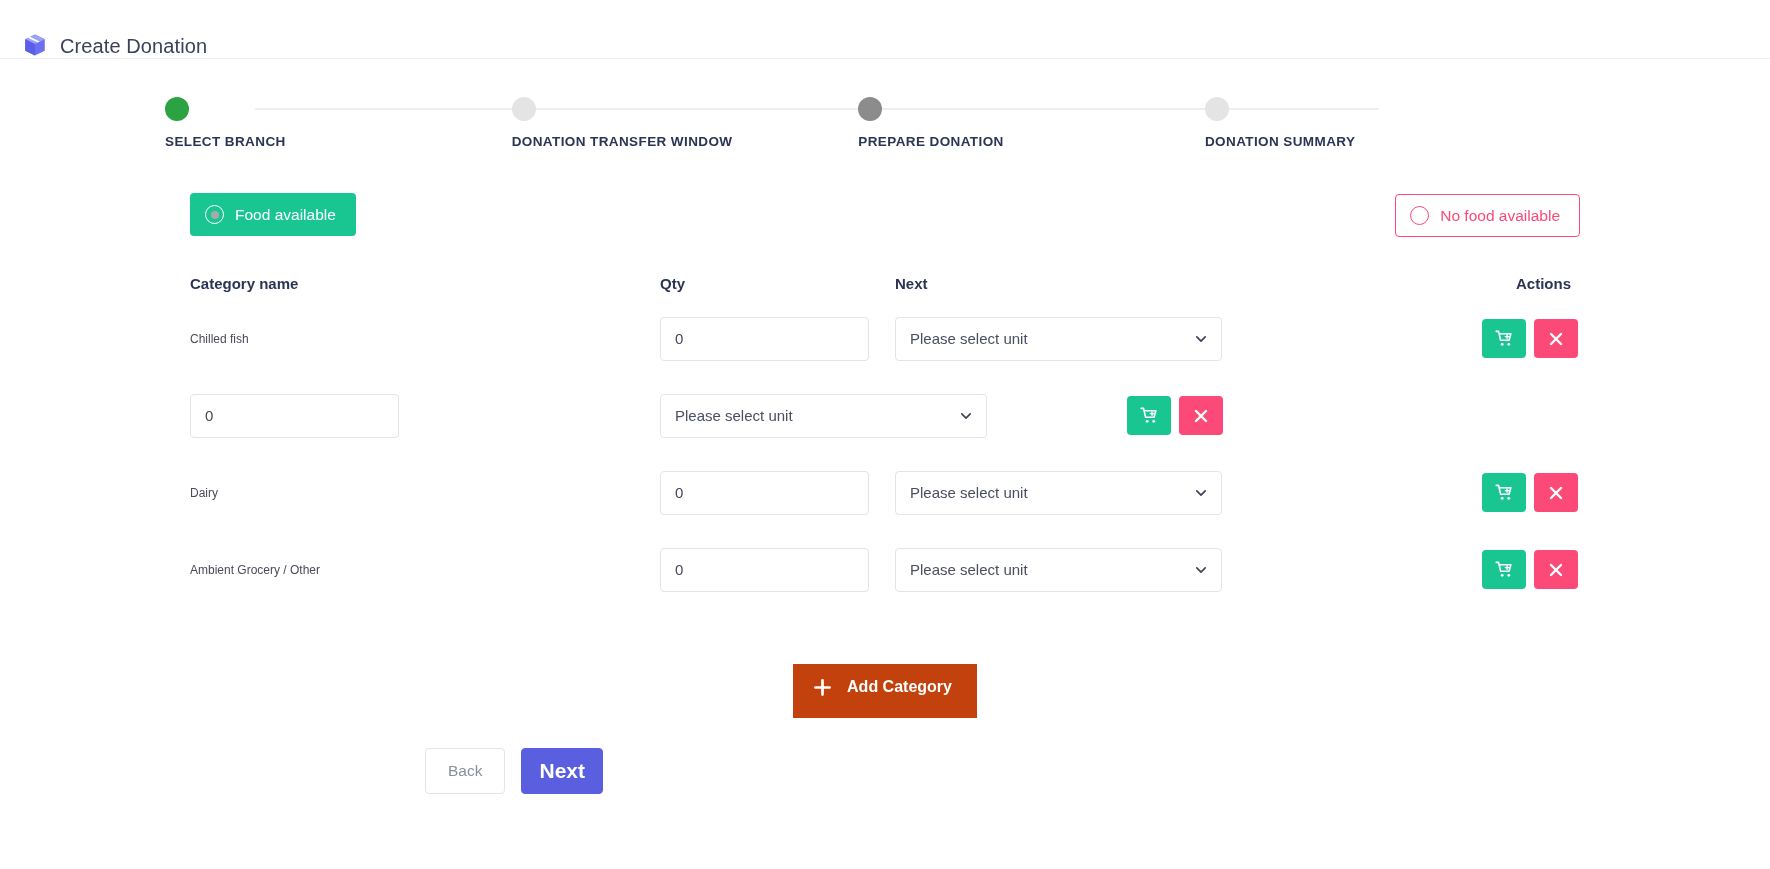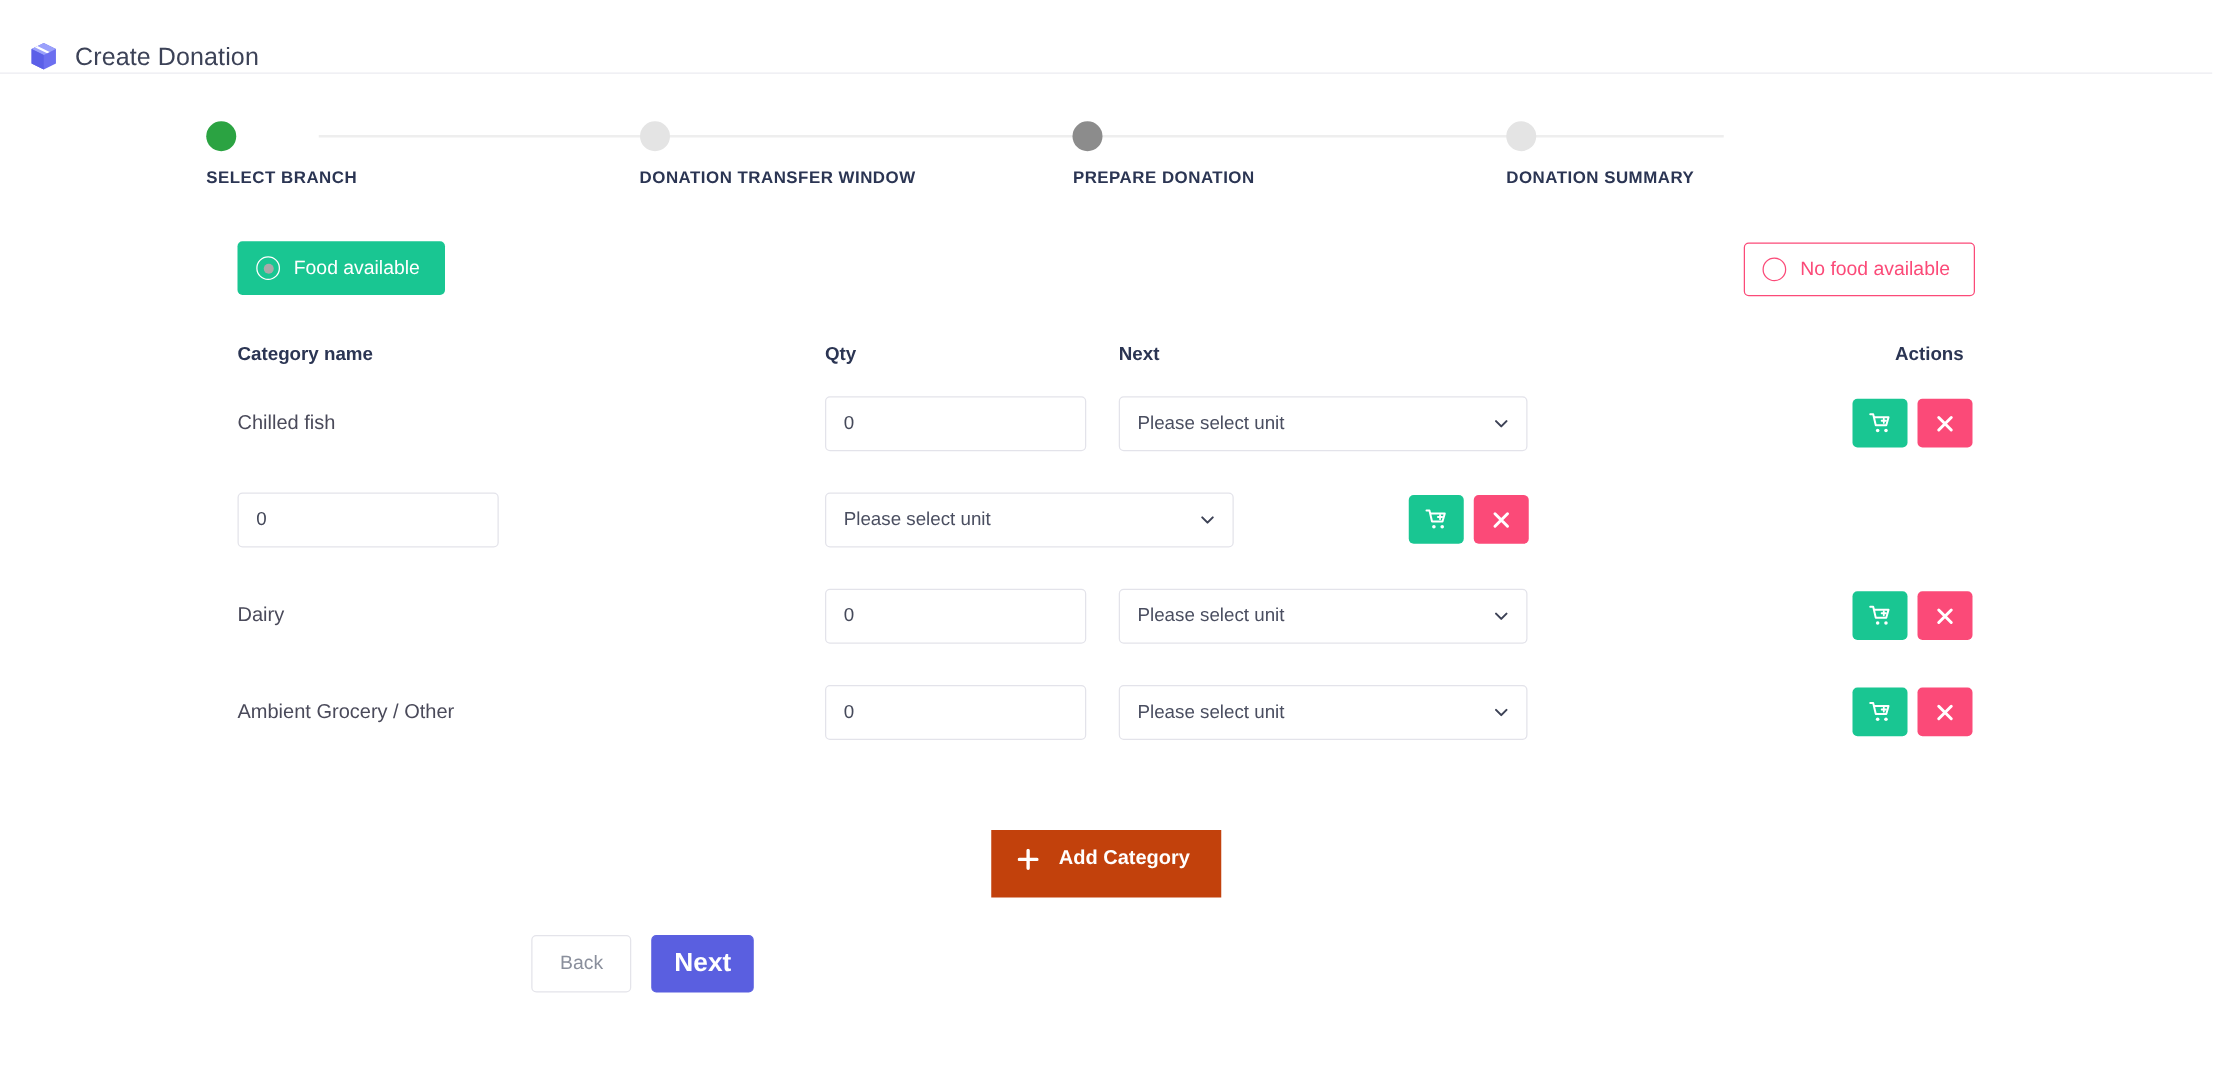--- a/index.html
+++ b/index.html
@@ -135,21 +135,21 @@
   .thead .row-grid { margin-bottom: 8px; }
   .th {
     font-size: 15px;
     font-weight: bold;
     color: #2b3553;
   }
   .th.actions { text-align: right; padding-right: 9px; }
 
   .trow { height: 77px; }
   .cat-name {
-    font-size: 16px;
+    font-size: 12px;
     color: #4a4a5a;
     font-weight: 400;
   }
   .qty-input {
     width: 209px;
     height: 44px;
     border: 1px solid #e3e3ea;
     border-radius: 4px;
     padding: 0 14px;
     font-size: 15px;

